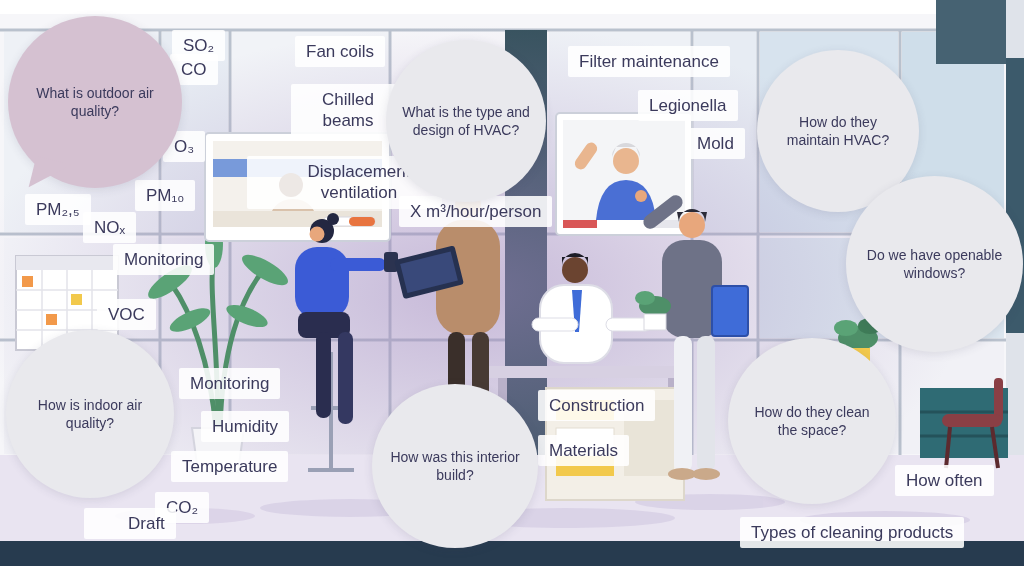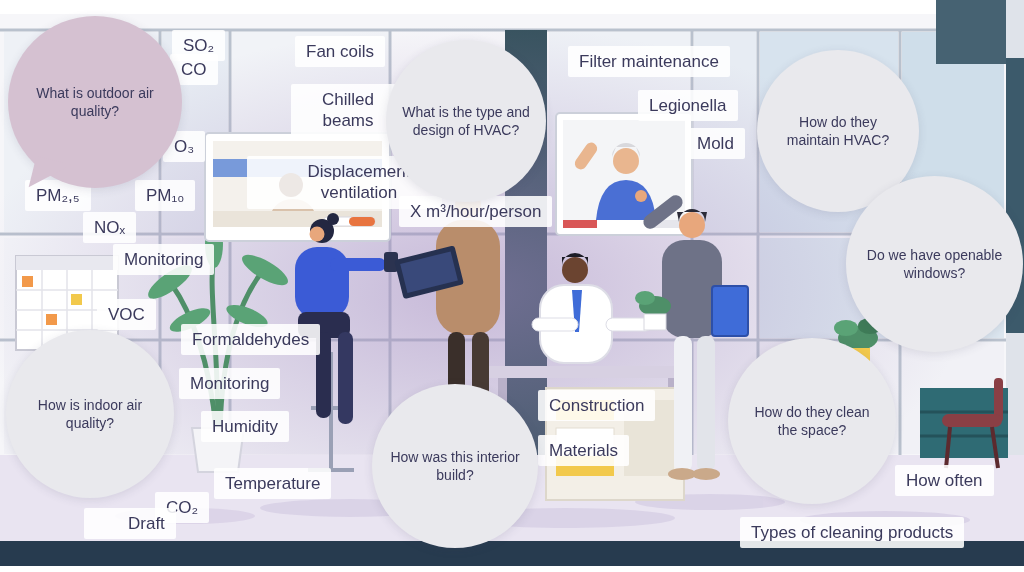--- a/index.html
+++ b/index.html
@@ -246,28 +246,27 @@
       <ellipse cx="655" cy="306" rx="16" ry="10" fill="#4e8f68"></ellipse>
       <ellipse cx="645" cy="298" rx="10" ry="7" fill="#5aa376"></ellipse>
       <rect x="644" y="314" width="22" height="16" fill="#ffffff" stroke="#d8d8e0"></rect>
     </g>
   </svg>
 
   <div class="chip" style="left:172px;top:30px;"><span>SO₂</span></div>
   <div class="chip" style="left:170px;top:54px;"><span>CO</span></div>
   <div class="chip" style="left:163px;top:131px;"><span>O₃</span></div>
   <div class="chip" style="left:135px;top:180px;"><span>PM₁₀</span></div>
-  <div class="chip" style="left:25px;top:180px;"><span>PM₂,₅</span></div>
+  <div class="chip" style="left:25px;top:194px;"><span>PM₂,₅</span></div>
   <div class="chip" style="left:83px;top:212px;"><span>NOₓ</span></div>
   <div class="chip" style="left:113px;top:244px;"><span>Monitoring</span></div>
   <div class="chip" style="left:97px;top:299px;"><span>VOC</span></div>
-  <div class="chip" style="left:181px;top:324px;"><span>Formaldehydes</span></div>
   <div class="chip" style="left:179px;top:368px;"><span>Monitoring</span></div>
   <div class="chip" style="left:201px;top:411px;"><span>Humidity</span></div>
-  <div class="chip" style="left:171px;top:468px;margin-left:43px;"><span>Temperature</span></div>
+  <div class="chip" style="left:171px;top:451px;"><span>Temperature</span></div>
   <div class="chip" style="left:155px;top:492px;"><span>CO₂</span></div>
   <div class="chip" style="left:84px;top:508px;padding-left:44px;"><span>Draft</span></div>
 
   <div class="chip" style="left:295px;top:36px;"><span>Fan coils</span></div>
   <div class="chip multiline" style="left:291px;top:84px;width:92px;"><span>Chilled beams</span></div>
   <div class="chip multiline" style="left:247px;top:156px;width:144px;padding-left:40px;"><span>Displacement ventilation</span></div>
   <div class="chip" style="left:399px;top:196px;"><span>X m³/hour/person</span></div>
   <div class="chip" style="left:568px;top:46px;"><span>Filter maintenance</span></div>
   <div class="chip" style="left:638px;top:90px;"><span>Legionella</span></div>
   <div class="chip" style="left:686px;top:128px;"><span>Mold</span></div>

